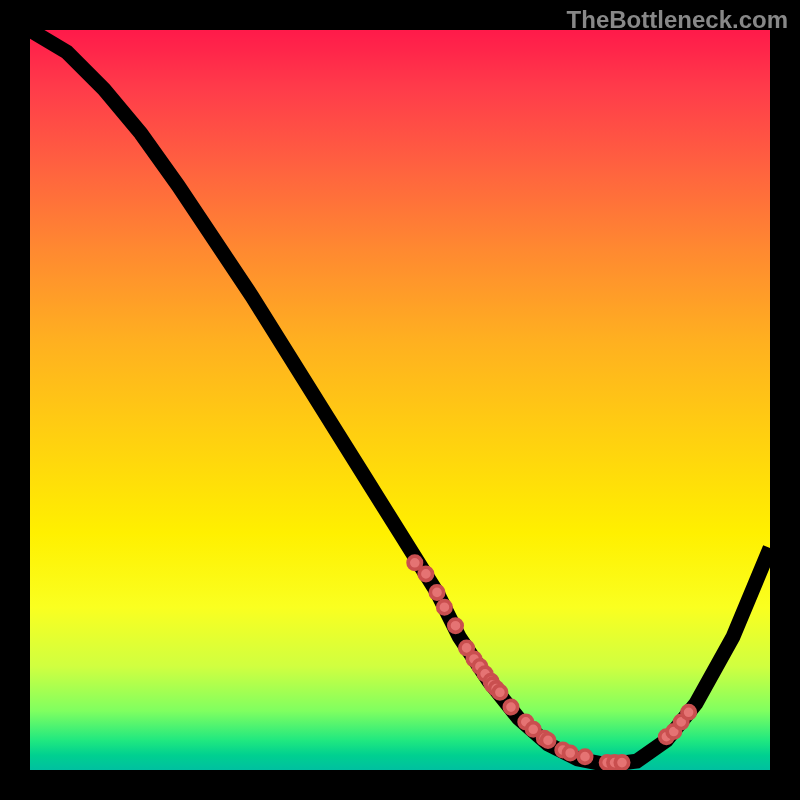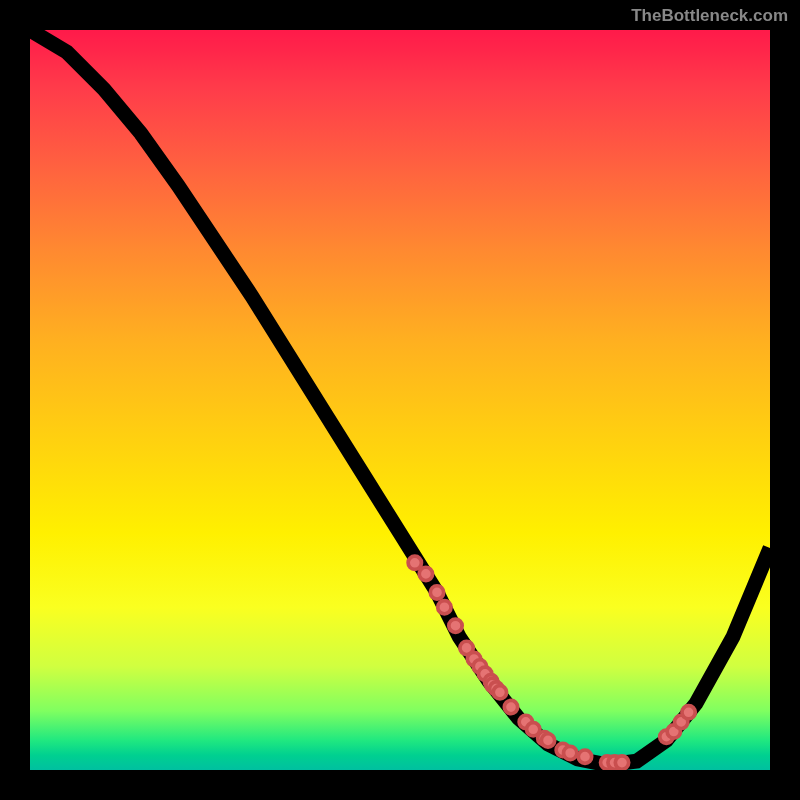--- a/index.html
+++ b/index.html
@@ -9,21 +9,21 @@
     height: 800px;
     position: relative;
     background: #000;
   }
   .watermark {
     position: absolute;
     top: 6px;
     right: 12px;
     color: #888888;
     font-family: Arial, sans-serif;
-    font-size: 17px;
+    font-size: 24px;
     font-weight: bold;
     z-index: 10;
   }
   .plot-area {
     position: absolute;
     left: 30px;
     top: 30px;
     width: 740px;
     height: 740px;
   }

